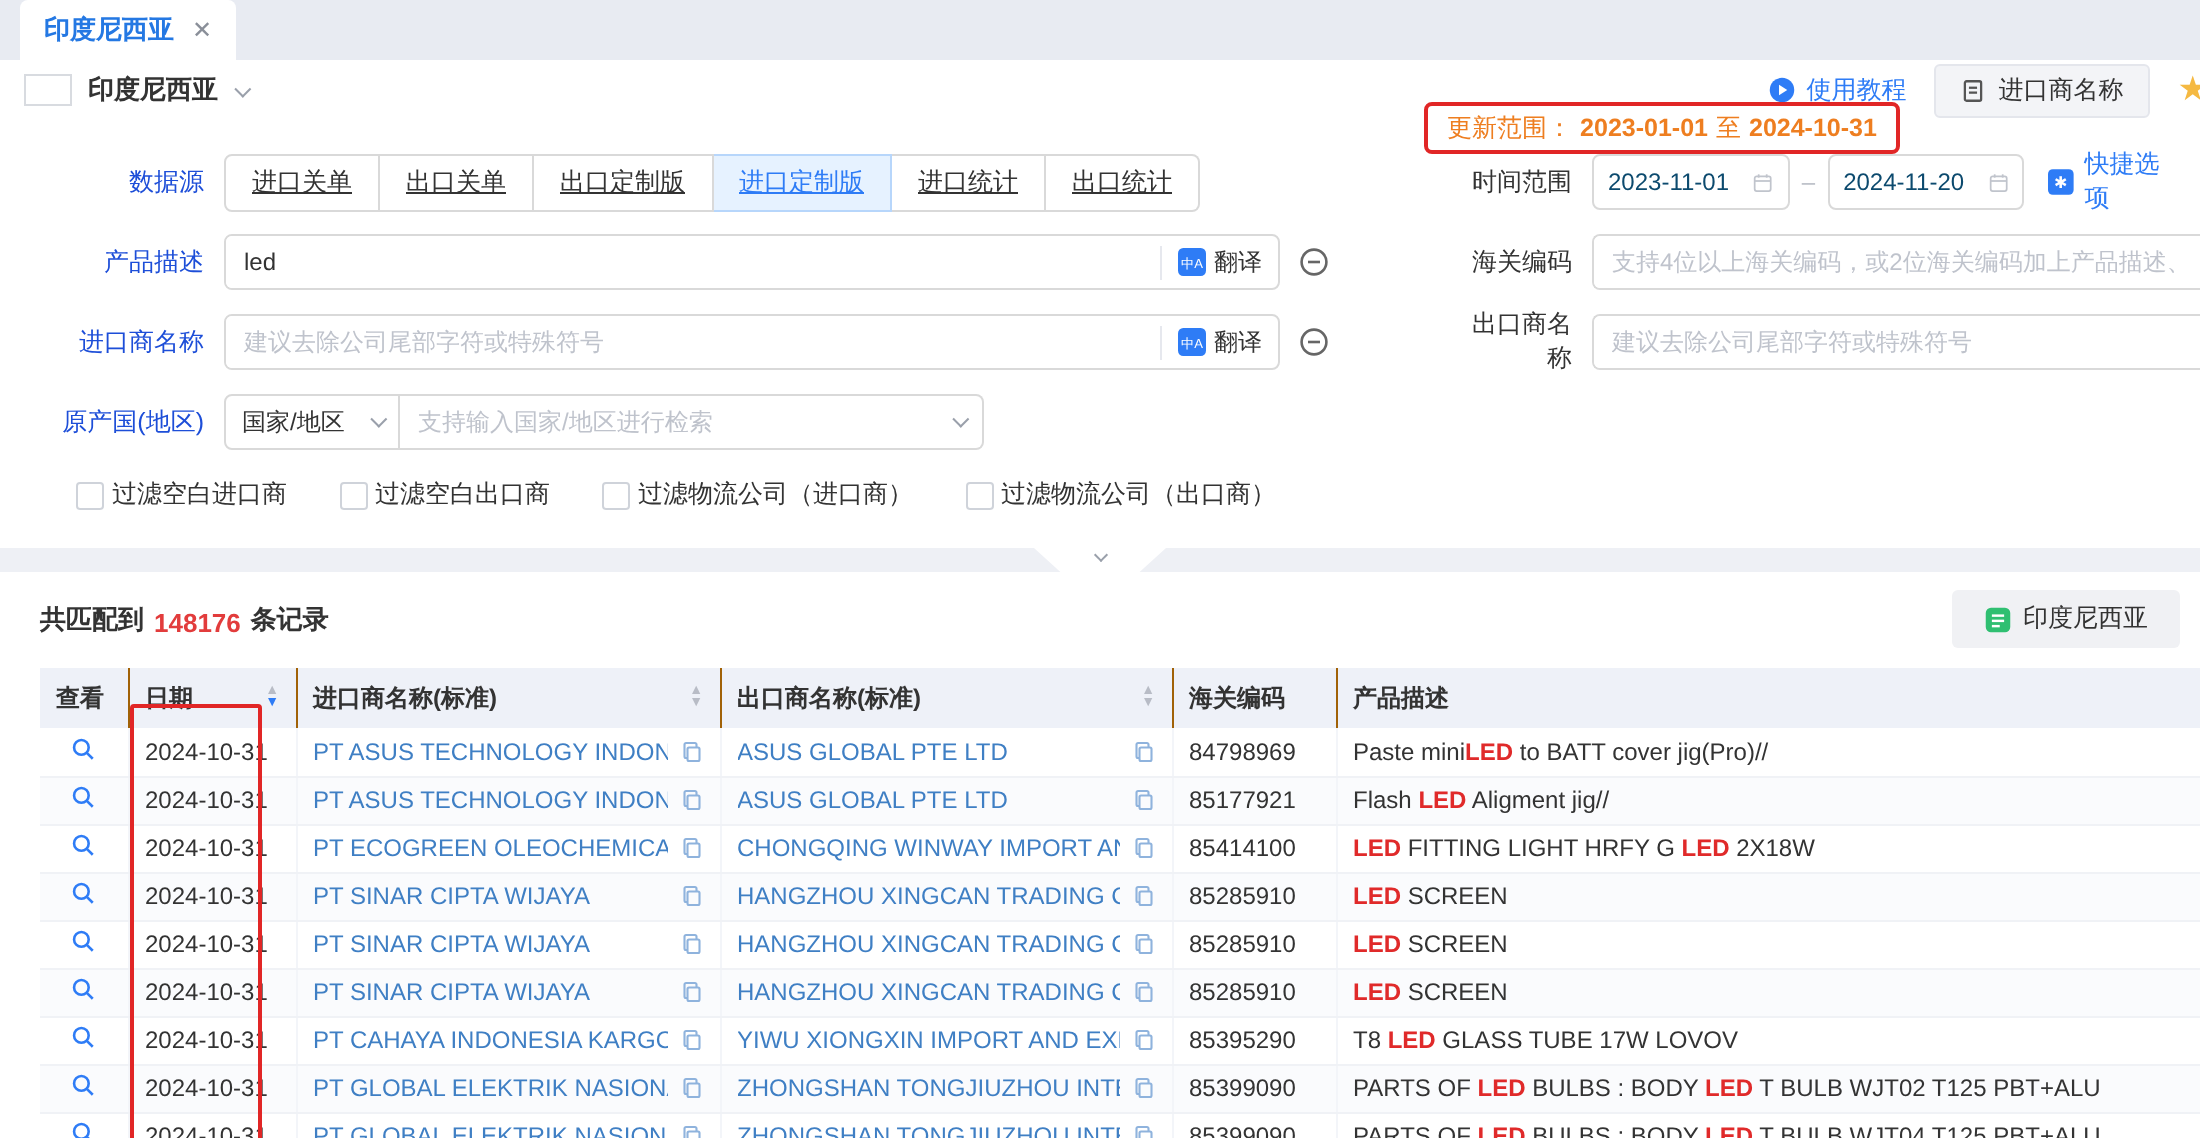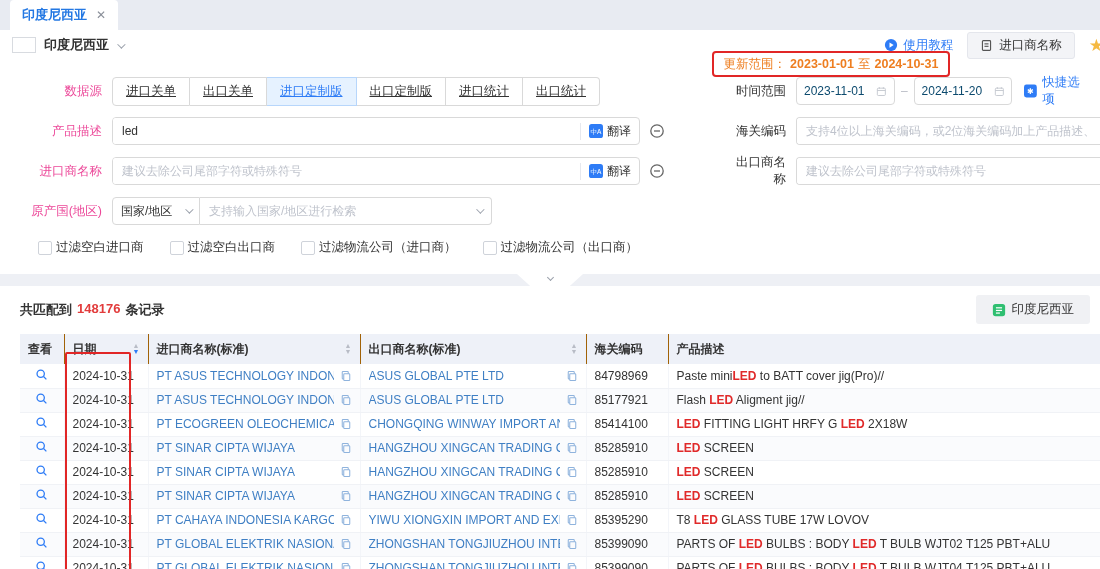--- a/index.html
+++ b/index.html
@@ -26,21 +26,21 @@
   
   .update-box { position:absolute; left:712px; top:51px; width:238px; height:26px; border:2px solid #e12626; border-radius:4px; z-index:9; display:flex; align-items:center; justify-content:center; gap:4px; font-size:12.5px; background:transparent; }
   .update-box .u-lbl { color:#ee7e20; }
   .update-box .u-date { color:#ee7e20; font-weight:700; }
 
   
   .form-panel { background:#fff; padding:14px 12px 16px 12px; position:relative; }
   .f-row { display:flex; align-items:center; margin-bottom:9px; }
   .f-left { display:flex; align-items:center; width:712px; flex:none; }
   .f-right { display:flex; align-items:center; flex:1; min-width:0; }
-  .f-label { width:100px; text-align:right; padding-right:10px; flex:none; font-size:12.5px; color:#ec4899; }
+  .f-label { width:100px; text-align:right; padding-right:10px; flex:none; font-size:12.5px; color:#1d4ed8; }
   .f-label-r { width:72px; text-align:right; padding-right:10px; flex:none; font-size:12.5px; color:#333; }
 
   .seg-group { display:flex; }
   .seg { border:1px solid #d9d9d9; border-left-width:0; padding:5px 13px; font-size:12.5px; color:#333; background:#fff; cursor:pointer; white-space:nowrap;text-decoration:underline; }
   .seg:first-child { border-left-width:1px; border-radius:4px 0 0 4px; }
   .seg:last-child { border-radius:0 4px 4px 0; }
   .seg.active { background:#e6f2ff; color:#2e7cf6; border-color:#b7d6fb; }
 
   .date-input { border:1px solid #d9d9d9; border-radius:4px; height:28px; width:106px; display:flex; align-items:center; padding:0 7px; gap:4px; background:#fff; }
   .date-input input { border:none; outline:none; width:100%; font-size:12px; color:#0c4a6e; font-family:inherit; }
@@ -65,21 +65,21 @@
   .cbox { width:14px; height:14px; border:1px solid #cfd3da; border-radius:2px; background:#fff; flex:none; }
 
   .collapse-handle { position:absolute; left:50%; transform:translateX(-50%); bottom:-12px; width:66px; height:12px; background:#fff; clip-path:polygon(0 0,100% 0,80% 100%,20% 100%); display:flex; align-items:flex-start; justify-content:center; cursor:pointer; z-index:4; }
   .collapse-handle .chev { width:5px; height:5px; border-color:#9aa0ab; transform:rotate(45deg); margin-top:1px; }
 
   .gap { height:12px; background:#eef0f5; }
 
   
   .results-panel { background:#fff; height:314px; position:relative; }
   .results-bar { display:flex; align-items:center; padding:9px 20px 8px 20px; }
-  .match-text { font-size:13px; font-weight:700; color:#333; display:flex; gap:5px; align-items:flex-start; }
+  .match-text { font-size:13px; font-weight:700; color:#333; display:flex; gap:5px; align-items:flex-end; }
   .match-count { color:#e23c3c; }
   .report-btn { margin-left:auto; margin-right:-10px; display:flex; align-items:center; gap:6px; background:#f0f1f4; border-radius:3px; padding:6px 16px; font-size:12.5px; color:#333; cursor:pointer; white-space:nowrap; }
 
   .table-wrap { margin:2px 0 0 20px; position:relative; }
   table { border-collapse:collapse; table-layout:fixed; width:1080px; }
   thead th { background:#eef1f8; height:30px; font-size:12px; color:#333; font-weight:700; text-align:left; padding:0 8px; border-right:1px solid #a16207; white-space:nowrap; }
   thead th .th-inner { display:flex; align-items:center; }
   .sorter { display:inline-flex; flex-direction:column; margin-left:auto; line-height:5px; font-size:7px; color:#b8bcc6; padding-left:6px; }
   .sorter .s-up, .sorter .s-dn { height:6px; }
   .sorter .active { color:#2e7cf6; }
@@ -138,22 +138,22 @@
 </div>
 
 <div class="form-panel">
 
   <div class="f-row">
     <div class="f-left">
       <span class="f-label">数据源</span>
       <div class="seg-group" id="ds-tabs">
           <span class="seg">进口关单</span>
           <span class="seg">出口关单</span>
+          <span class="seg">出口定制版</span>
           <span class="seg active">进口定制版</span>
-          <span class="seg">出口定制版</span>
           <span class="seg">进口统计</span>
           <span class="seg">出口统计</span>
         </div>
     </div>
     <div class="f-right">
       <span class="f-label-r">时间范围</span>
       <span class="date-input">
         <input value="2023-11-01" style="">
         <svg width="13" height="13" viewBox="0 0 16 16" fill="none" stroke="#c0c4cc" stroke-width="1.3">
             <rect x="2" y="3" width="12" height="11" rx="1.5"></rect>

